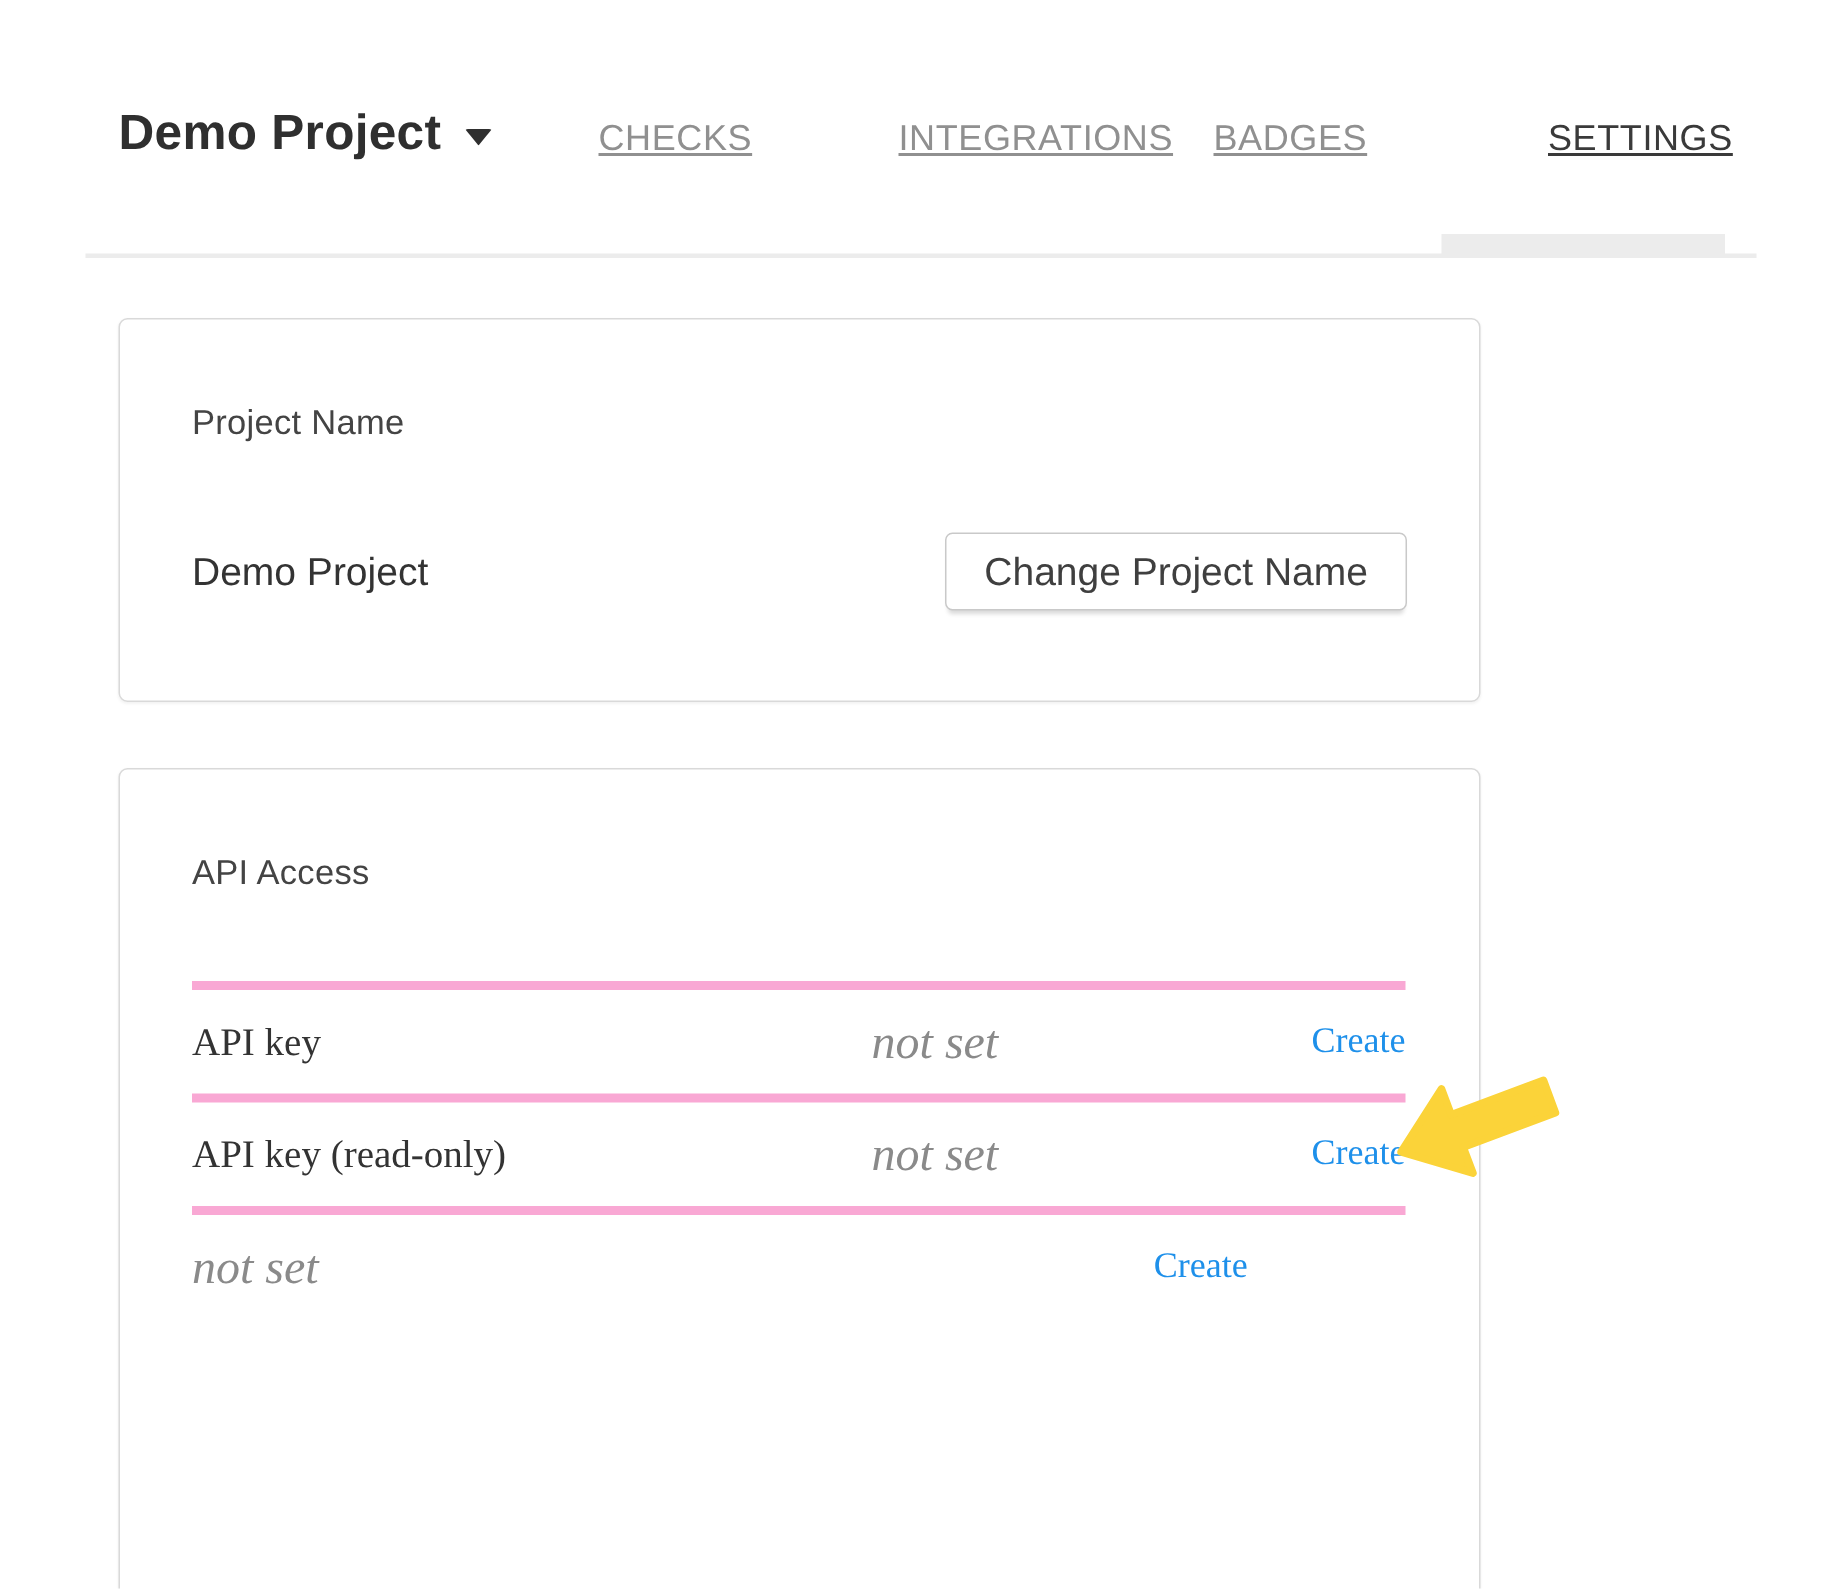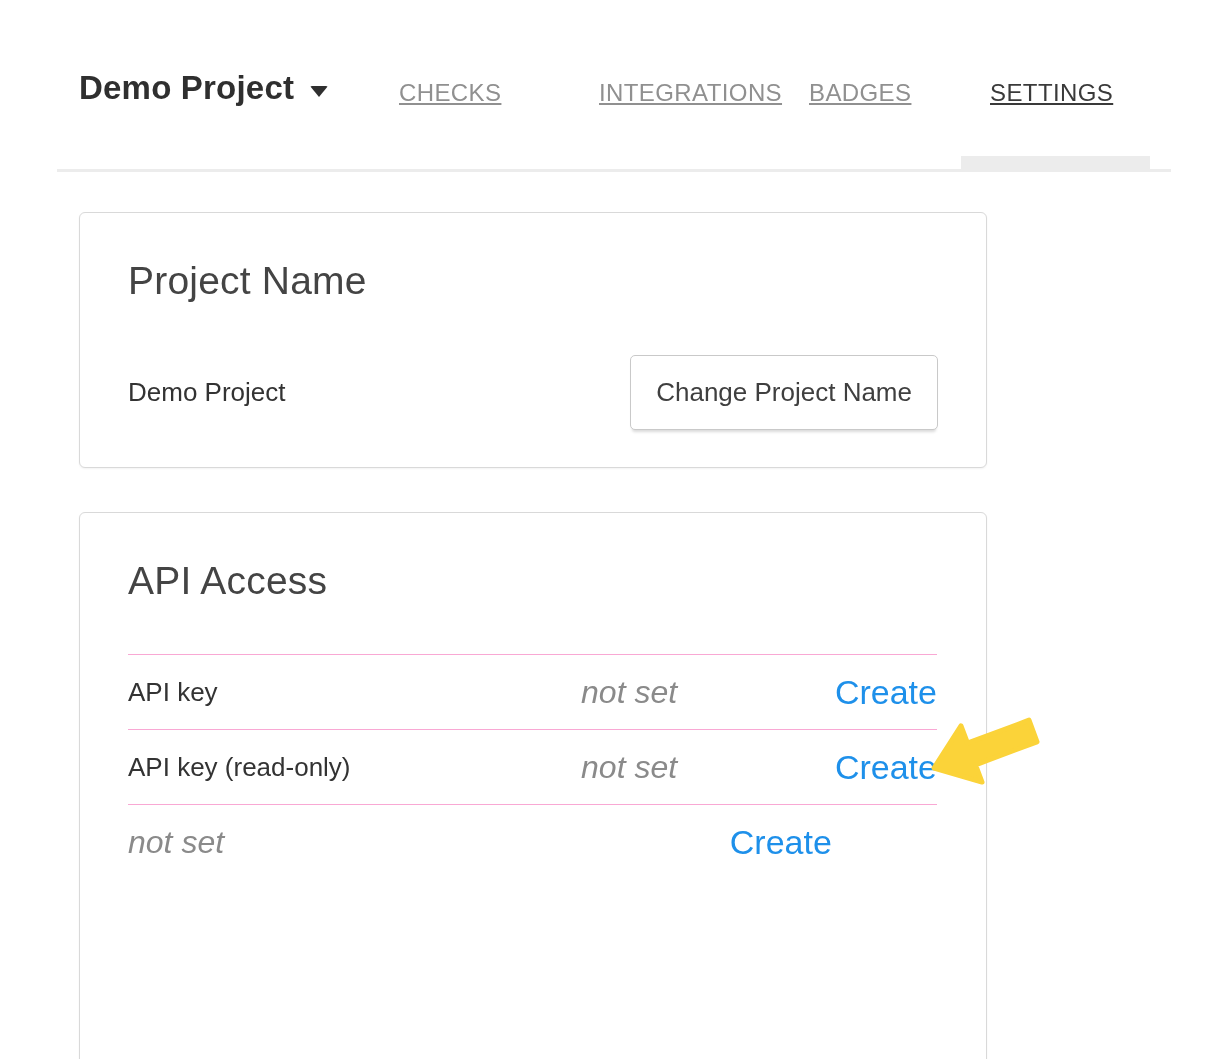--- a/index.html
+++ b/index.html
@@ -31,21 +31,21 @@
   }
   .tab {
     position: absolute; top: 78px;
     font-size: 24px; line-height: 30px; color: #909090;
     letter-spacing: 0.4px; cursor: pointer; white-space: nowrap; text-decoration: underline;
   }
   .tab.active { color: #3a3a3a; }
   .tab-checks       { left: 399px; }
   .tab-integrations { left: 599px; }
   .tab-badges       { left: 809px; }
-  .tab-settings     { left: 990px; }
+  .tab-settings     { left: 1032px; }
 
   .active-tab-indicator {
     position: absolute; left: 961px; top: 156px;
     width: 189px; height: 14px; background: #ececec;
   }
   .nav-underline {
     position: absolute; left: 57px; top: 169px;
     width: 1114px; height: 3px; background: #ececec;
   }
 
@@ -53,57 +53,58 @@
   main { position: absolute; left: 79px; top: 212px; width: 908px; }
   .card {
     background: #fff;
     border: 1.5px solid #d9d9d9;
     border-radius: 6px;
     box-shadow: 0 1px 2px rgba(0,0,0,0.05);
     padding: 48px 48px 0 48px;
     width: 908px;
   }
   .card h2 {
-    font-size: 39px; font-weight: normal; color: #444;
+    font-size: 23px; font-weight: normal; color: #444;
     line-height: 40px; letter-spacing: 0.2px;
   }
   .card-project { height: 256px; margin-bottom: 44px; }
   .card-api     { height: 584px; }
 
   .name-row {
     margin-top: 54px;
     display: flex; justify-content: space-between; align-items: center;
   }
   .project-name-value { font-size: 26px; color: #333; }
 
   .btn {
     background: #fff;
     border: 1px solid #c9c9c9;
     border-radius: 5px;
-    height: 75px; padding: 0 25px;
+    height: 52px; padding: 0 25px;
     font-family: "Liberation Sans", "DejaVu Sans", sans-serif;
     font-size: 26px; color: #3f3f3f;
     box-shadow: 0 4px 3px -2px rgba(0,0,0,0.15);
     cursor: pointer;
   }
 
   
   .api-table { margin-top: 53px; width: 809px; }
   .api-row {
     display: grid;
     grid-template-columns: 56% 31% 13%;
     align-items: center;
     height: 75px;
-    border-top: 1px solid #f9a8d4;
+    border-top: 6px solid #f9a8d4;
+    font-family: Liberation Serif, serif;
   }
   .api-label  { font-size: 26px; color: #333; }
   .api-value  { font-size: 32px; font-style: italic; color: #8a8a8a; }
   .api-action { text-align: right; }
   .api-action a {
-    font-size: 34px; color: #1e90ea; text-decoration: none; cursor: pointer;
+    font-size: 24px; color: #1e90ea; text-decoration: none; cursor: pointer;
   }
 
   
   .annotation-arrow {
     position: absolute; left: 926px; top: 710px;
     width: 120px; height: 95px; z-index: 5; pointer-events: none;
   }
 </style>
 </head>
 <body>

